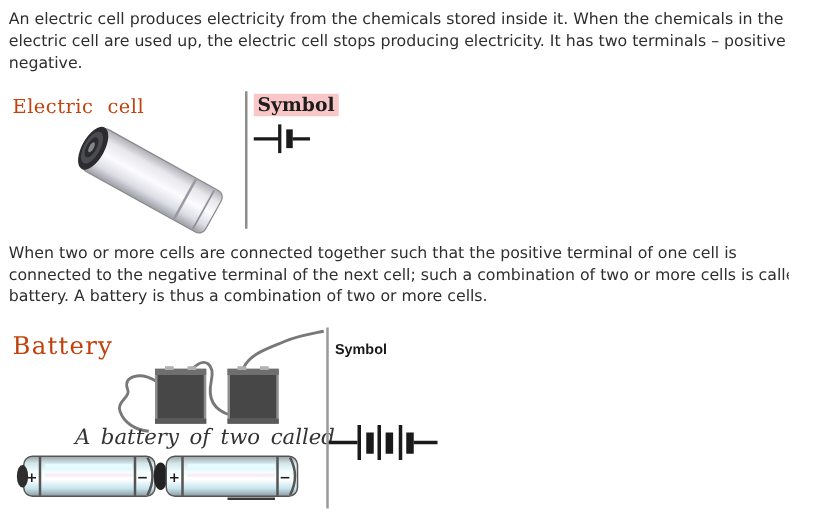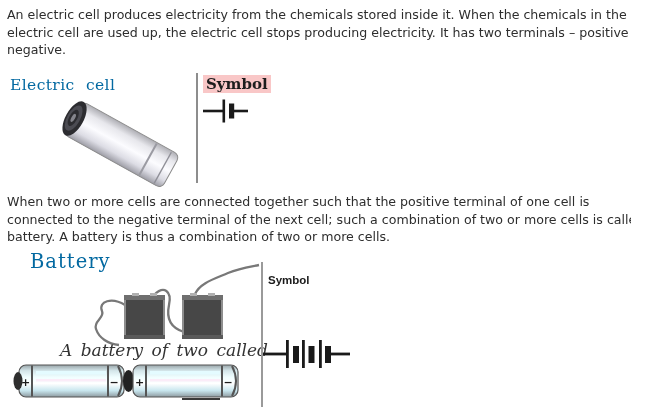--- a/index.html
+++ b/index.html
@@ -7,26 +7,26 @@
     position:relative;width:631px;height:407px;background:#ffffff;
     font-family:"DejaVu Sans",sans-serif;overflow:hidden;text-decoration:underline;
   }
   .para{
     position:absolute;left:7px;width:650px;margin:0;
     font-size:12.6px;line-height:17.6px;color:#2e2e2e;
   }
   #para-intro{top:6px;}
   #para-battery{top:193px;}
   .serif-heading{
-    position:absolute;font-family:"DejaVu Serif",serif;color:#0369a1;
+    position:absolute;font-family:"DejaVu Serif",serif;color:#c2410c;
     white-space:nowrap;
     text-align:center;
   }
   #heading-electric-cell{left:10px;top:76px;font-size:15.5px;word-spacing:6px;letter-spacing:0.4px;}
-  #heading-battery{left:10px;top:250px;font-size:19.5px;letter-spacing:1px;margin-left:20px;}
+  #heading-battery{left:10px;top:265px;font-size:19.5px;letter-spacing:1px;}
   #caption-battery{
     position:absolute;left:60px;top:340px;font-family:"DejaVu Serif",serif;
     font-style:italic;font-size:17px;color:#333;word-spacing:3px;white-space:nowrap;
   }
   .divider{position:absolute;width:2px;background:#8d8d8d;}
   #divider-cell{left:196px;top:73px;height:110px;}
   #divider-battery{left:261px;top:262px;height:145px;background:#9a9a9a;}
   #symbol-label-cell{
     position:absolute;left:203px;top:75px;
     font-family:"DejaVu Serif",serif;font-weight:bold;font-size:15px;

